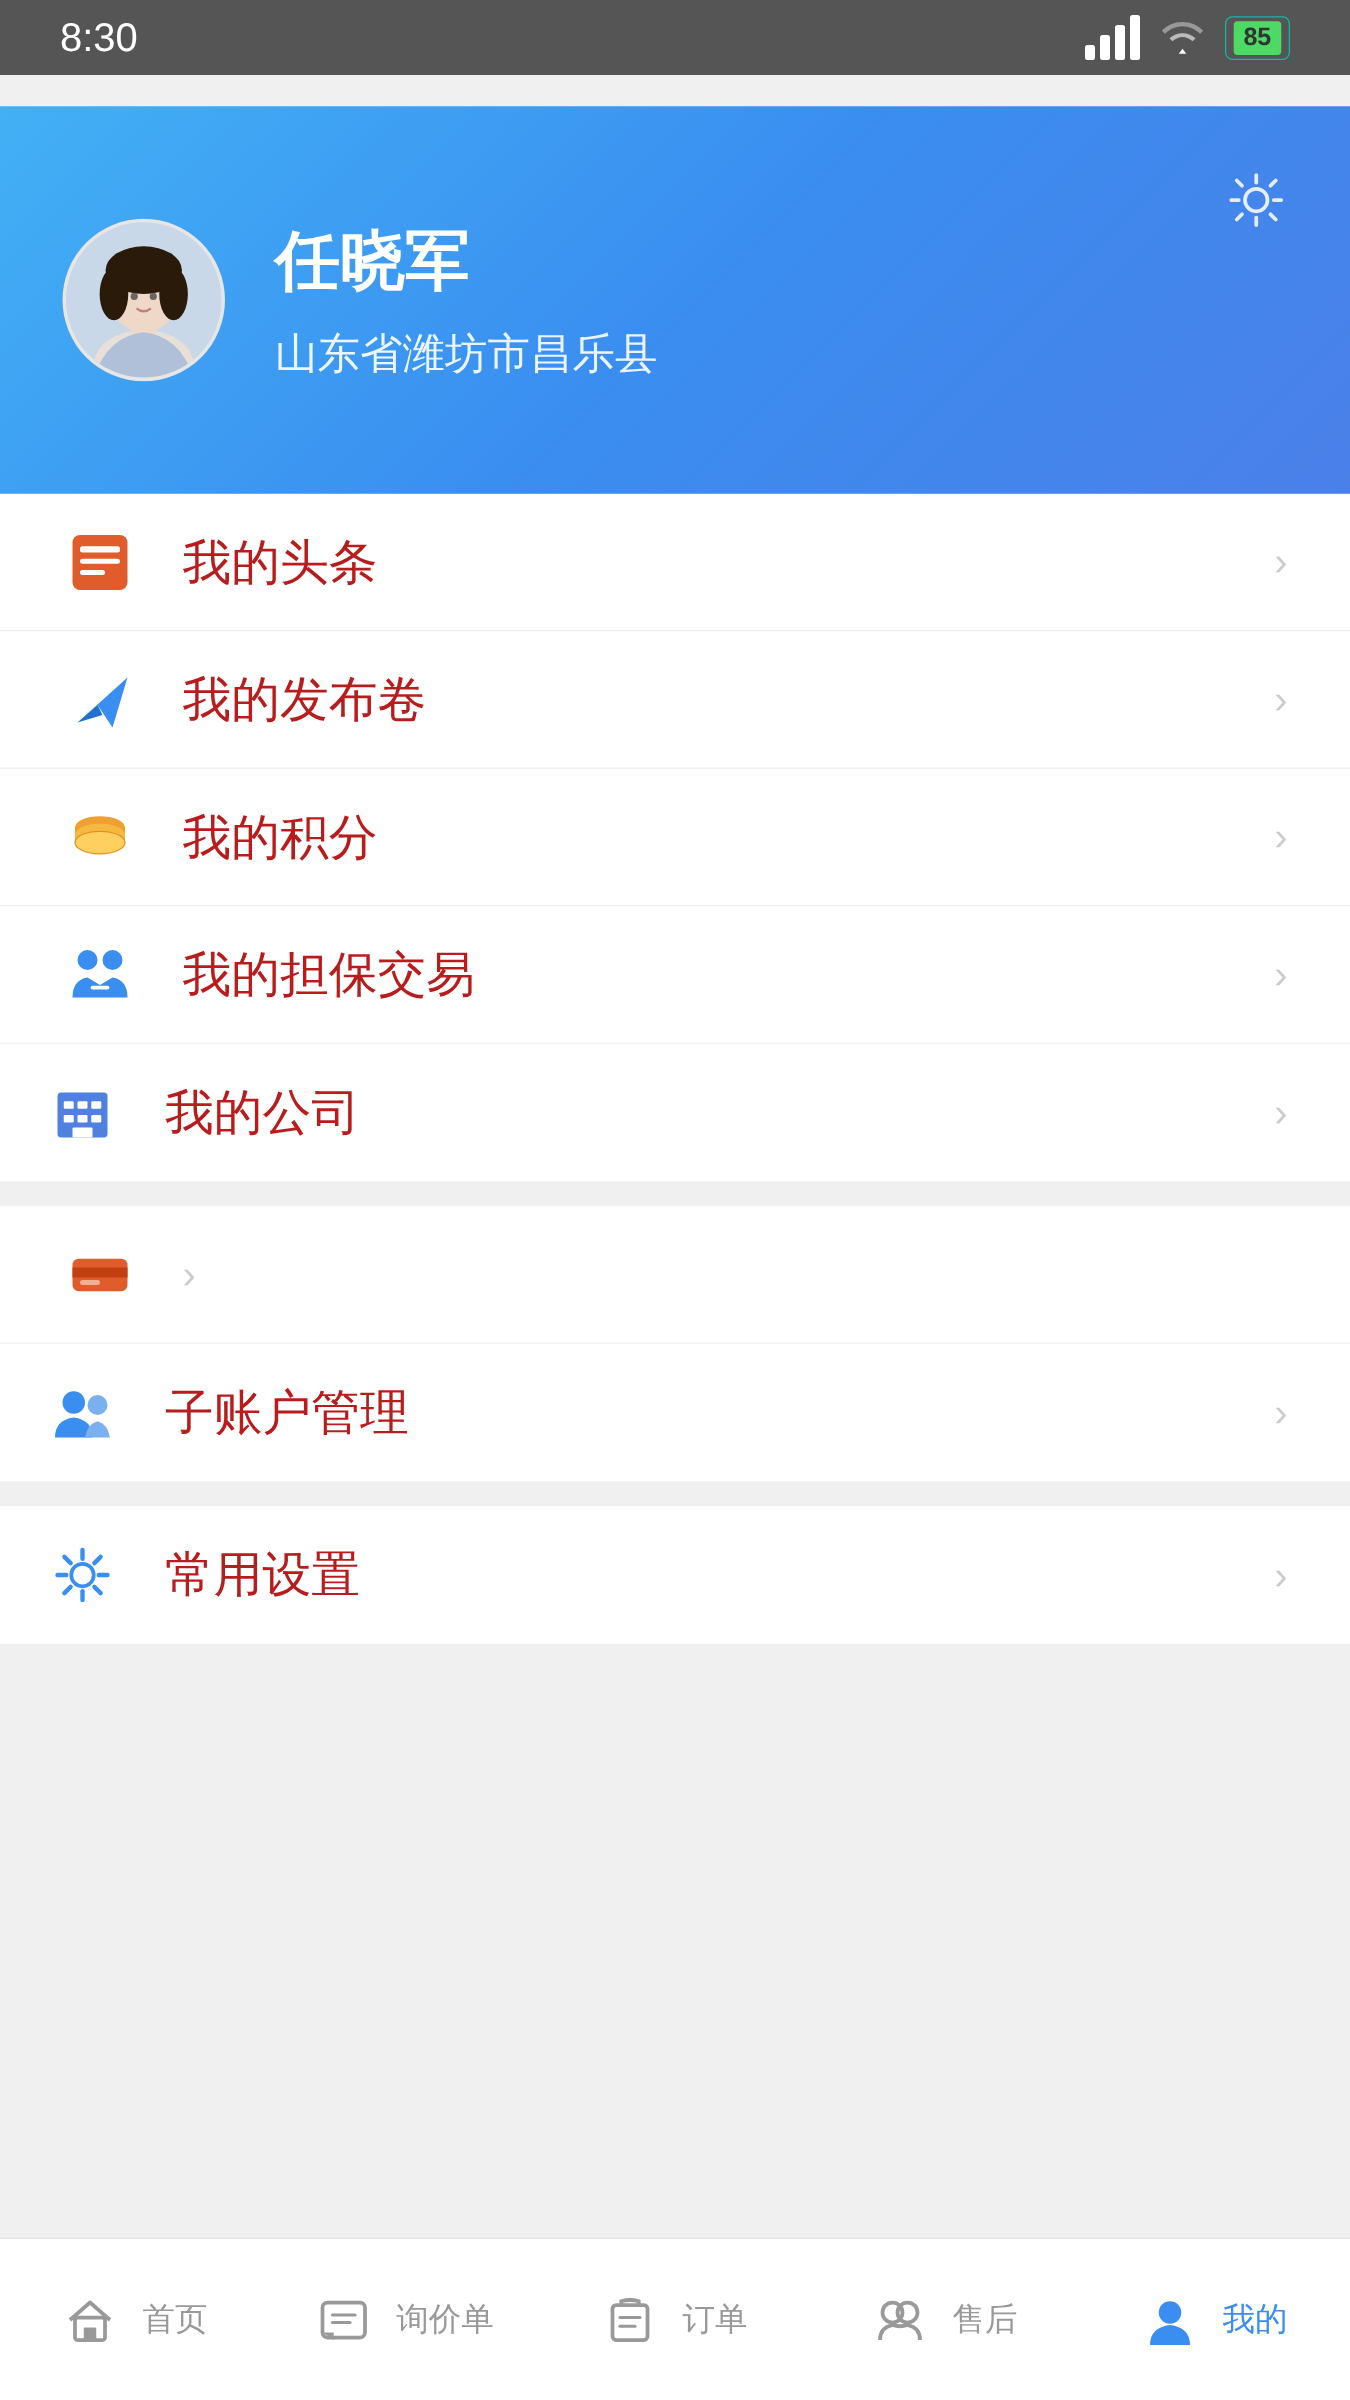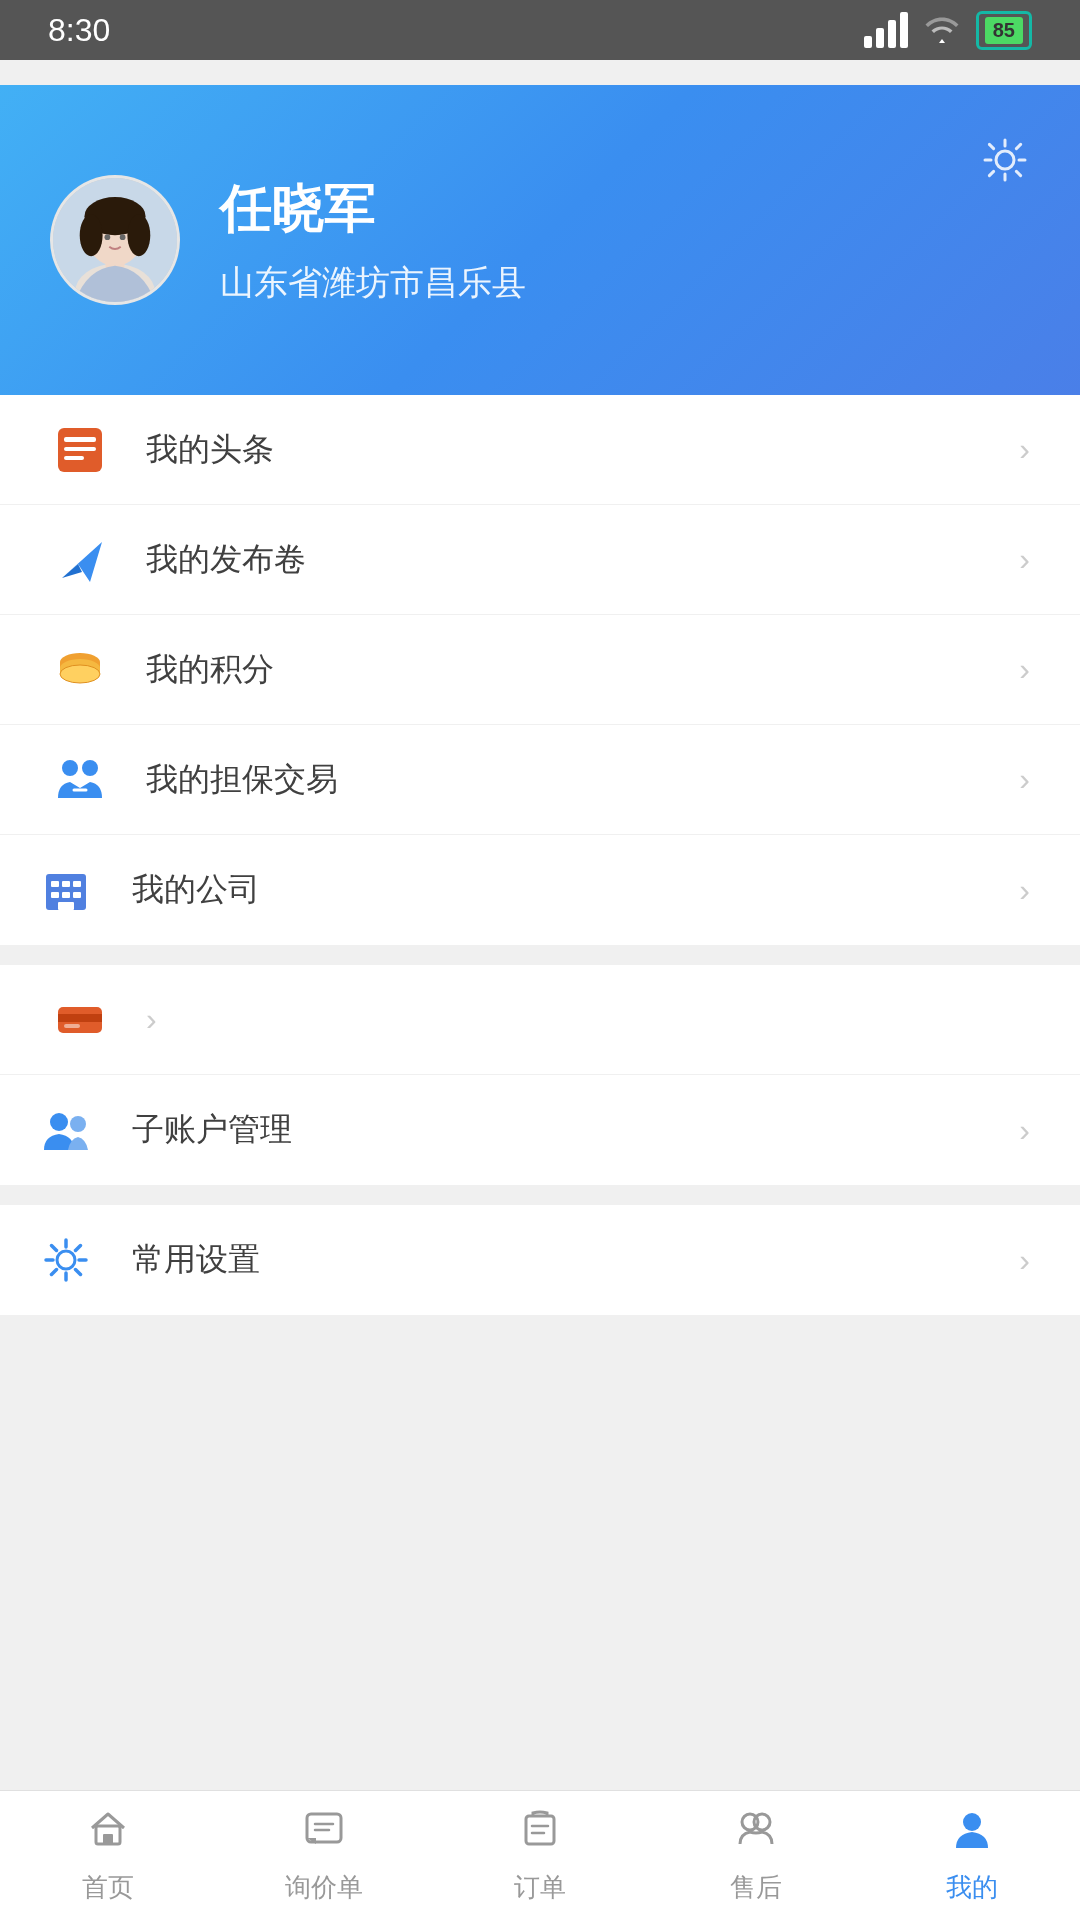--- a/index.html
+++ b/index.html
@@ -42,21 +42,21 @@
     .signal-bar {
       background: white;
       width: 8px;
       border-radius: 2px;
     }
     .wifi-icon {
       color: white;
       font-size: 28px;
     }
     .battery {
-      border: 3px solid #14b8a6;
+      border: 1px solid #14b8a6;
       border-radius: 6px;
       padding: 3px 6px;
       color: white;
       font-size: 22px;
       position: relative;
       display: flex;
       align-items: center;
     }
     .battery-inner {
       background: #4cd964;
@@ -139,22 +139,22 @@
     .menu-icon {
       width: 60px;
       height: 60px;
       display: flex;
       align-items: center;
       justify-content: center;
       margin-right: 36px;
       flex-shrink: 0;
     }
     .menu-label {
-      font-size: 32px;
-      color: #404040;
+      font-size: 39px;
+      color: #b91c1c;
       flex: 1;
     }
     .menu-chevron {
       color: #ccc;
       font-size: 32px;
       font-weight: 300;
     }
 
     
     .tab-bar {
@@ -164,21 +164,21 @@
       width: 100%;
       height: 130px;
       background: white;
       border-top: 1px solid #e0e0e0;
       display: flex;
       align-items: center;
     }
     .tab-item {
       flex: 1;
       display: flex;
-      flex-direction: column;
+      flex-direction: row;
       align-items: center;
       justify-content: center;
       gap: 20px;
       cursor: pointer;
     }
     .tab-icon {
       font-size: 44px;
       color: #999;
     }
     .tab-label {

